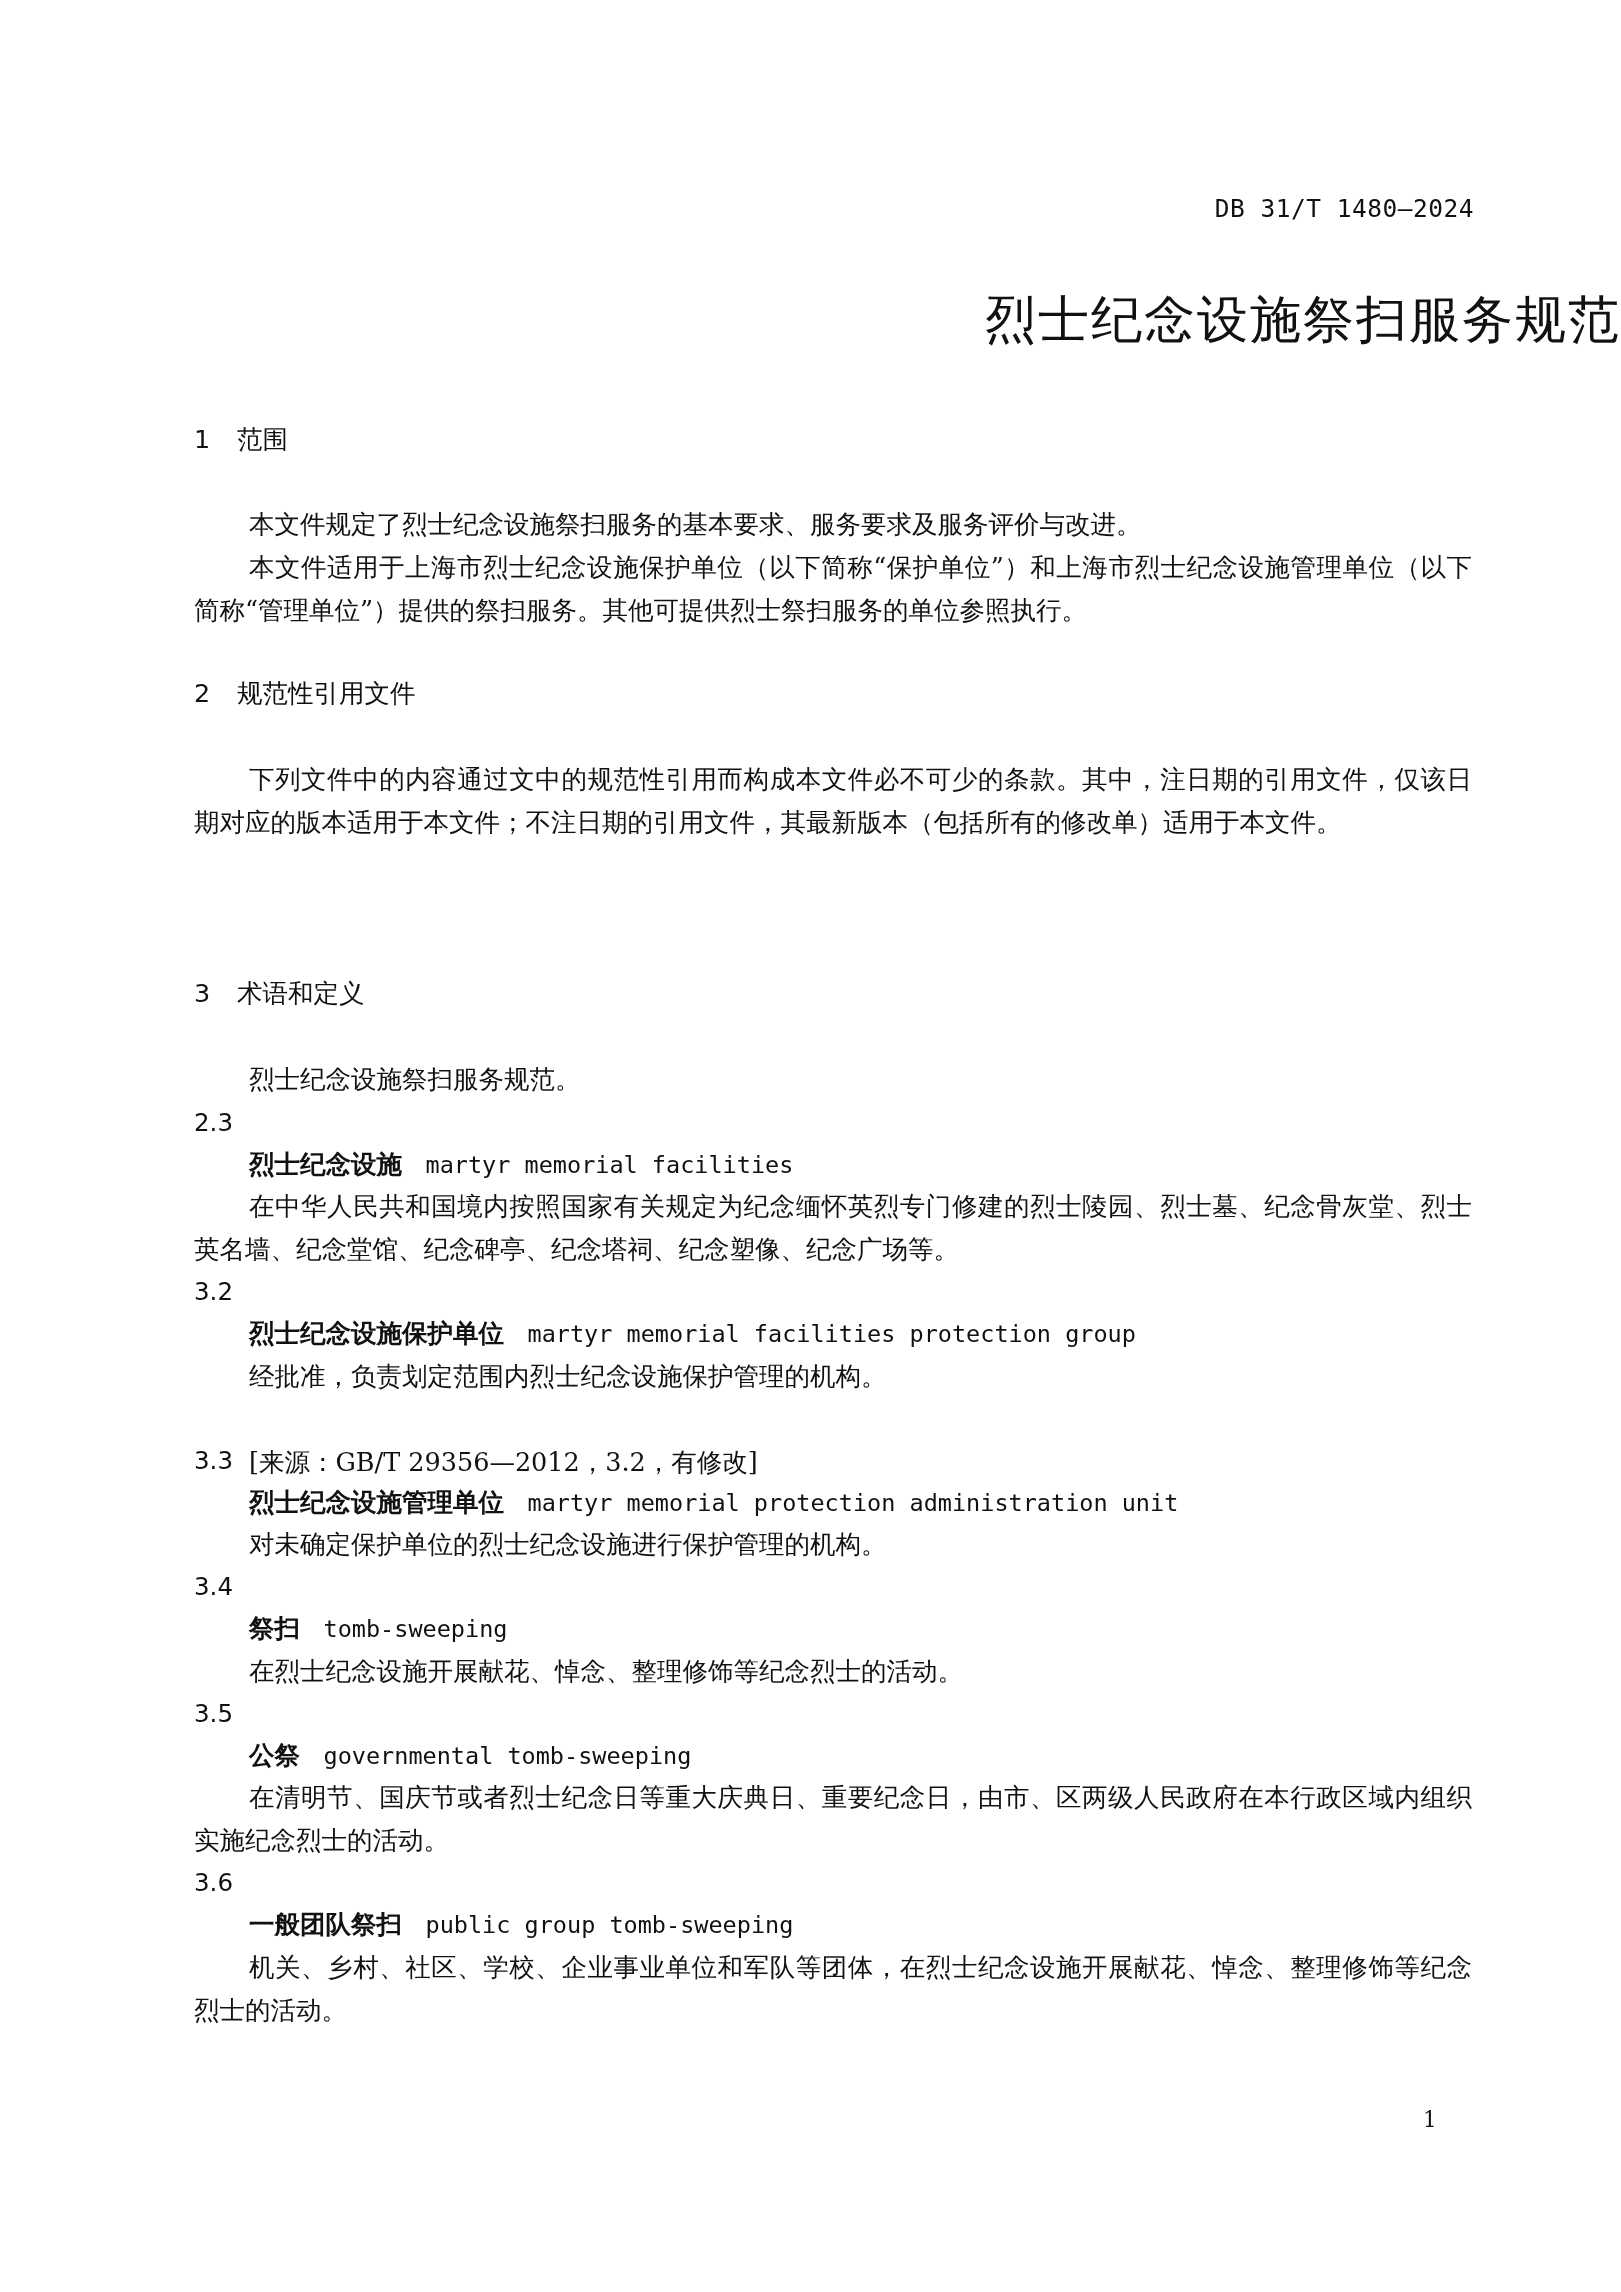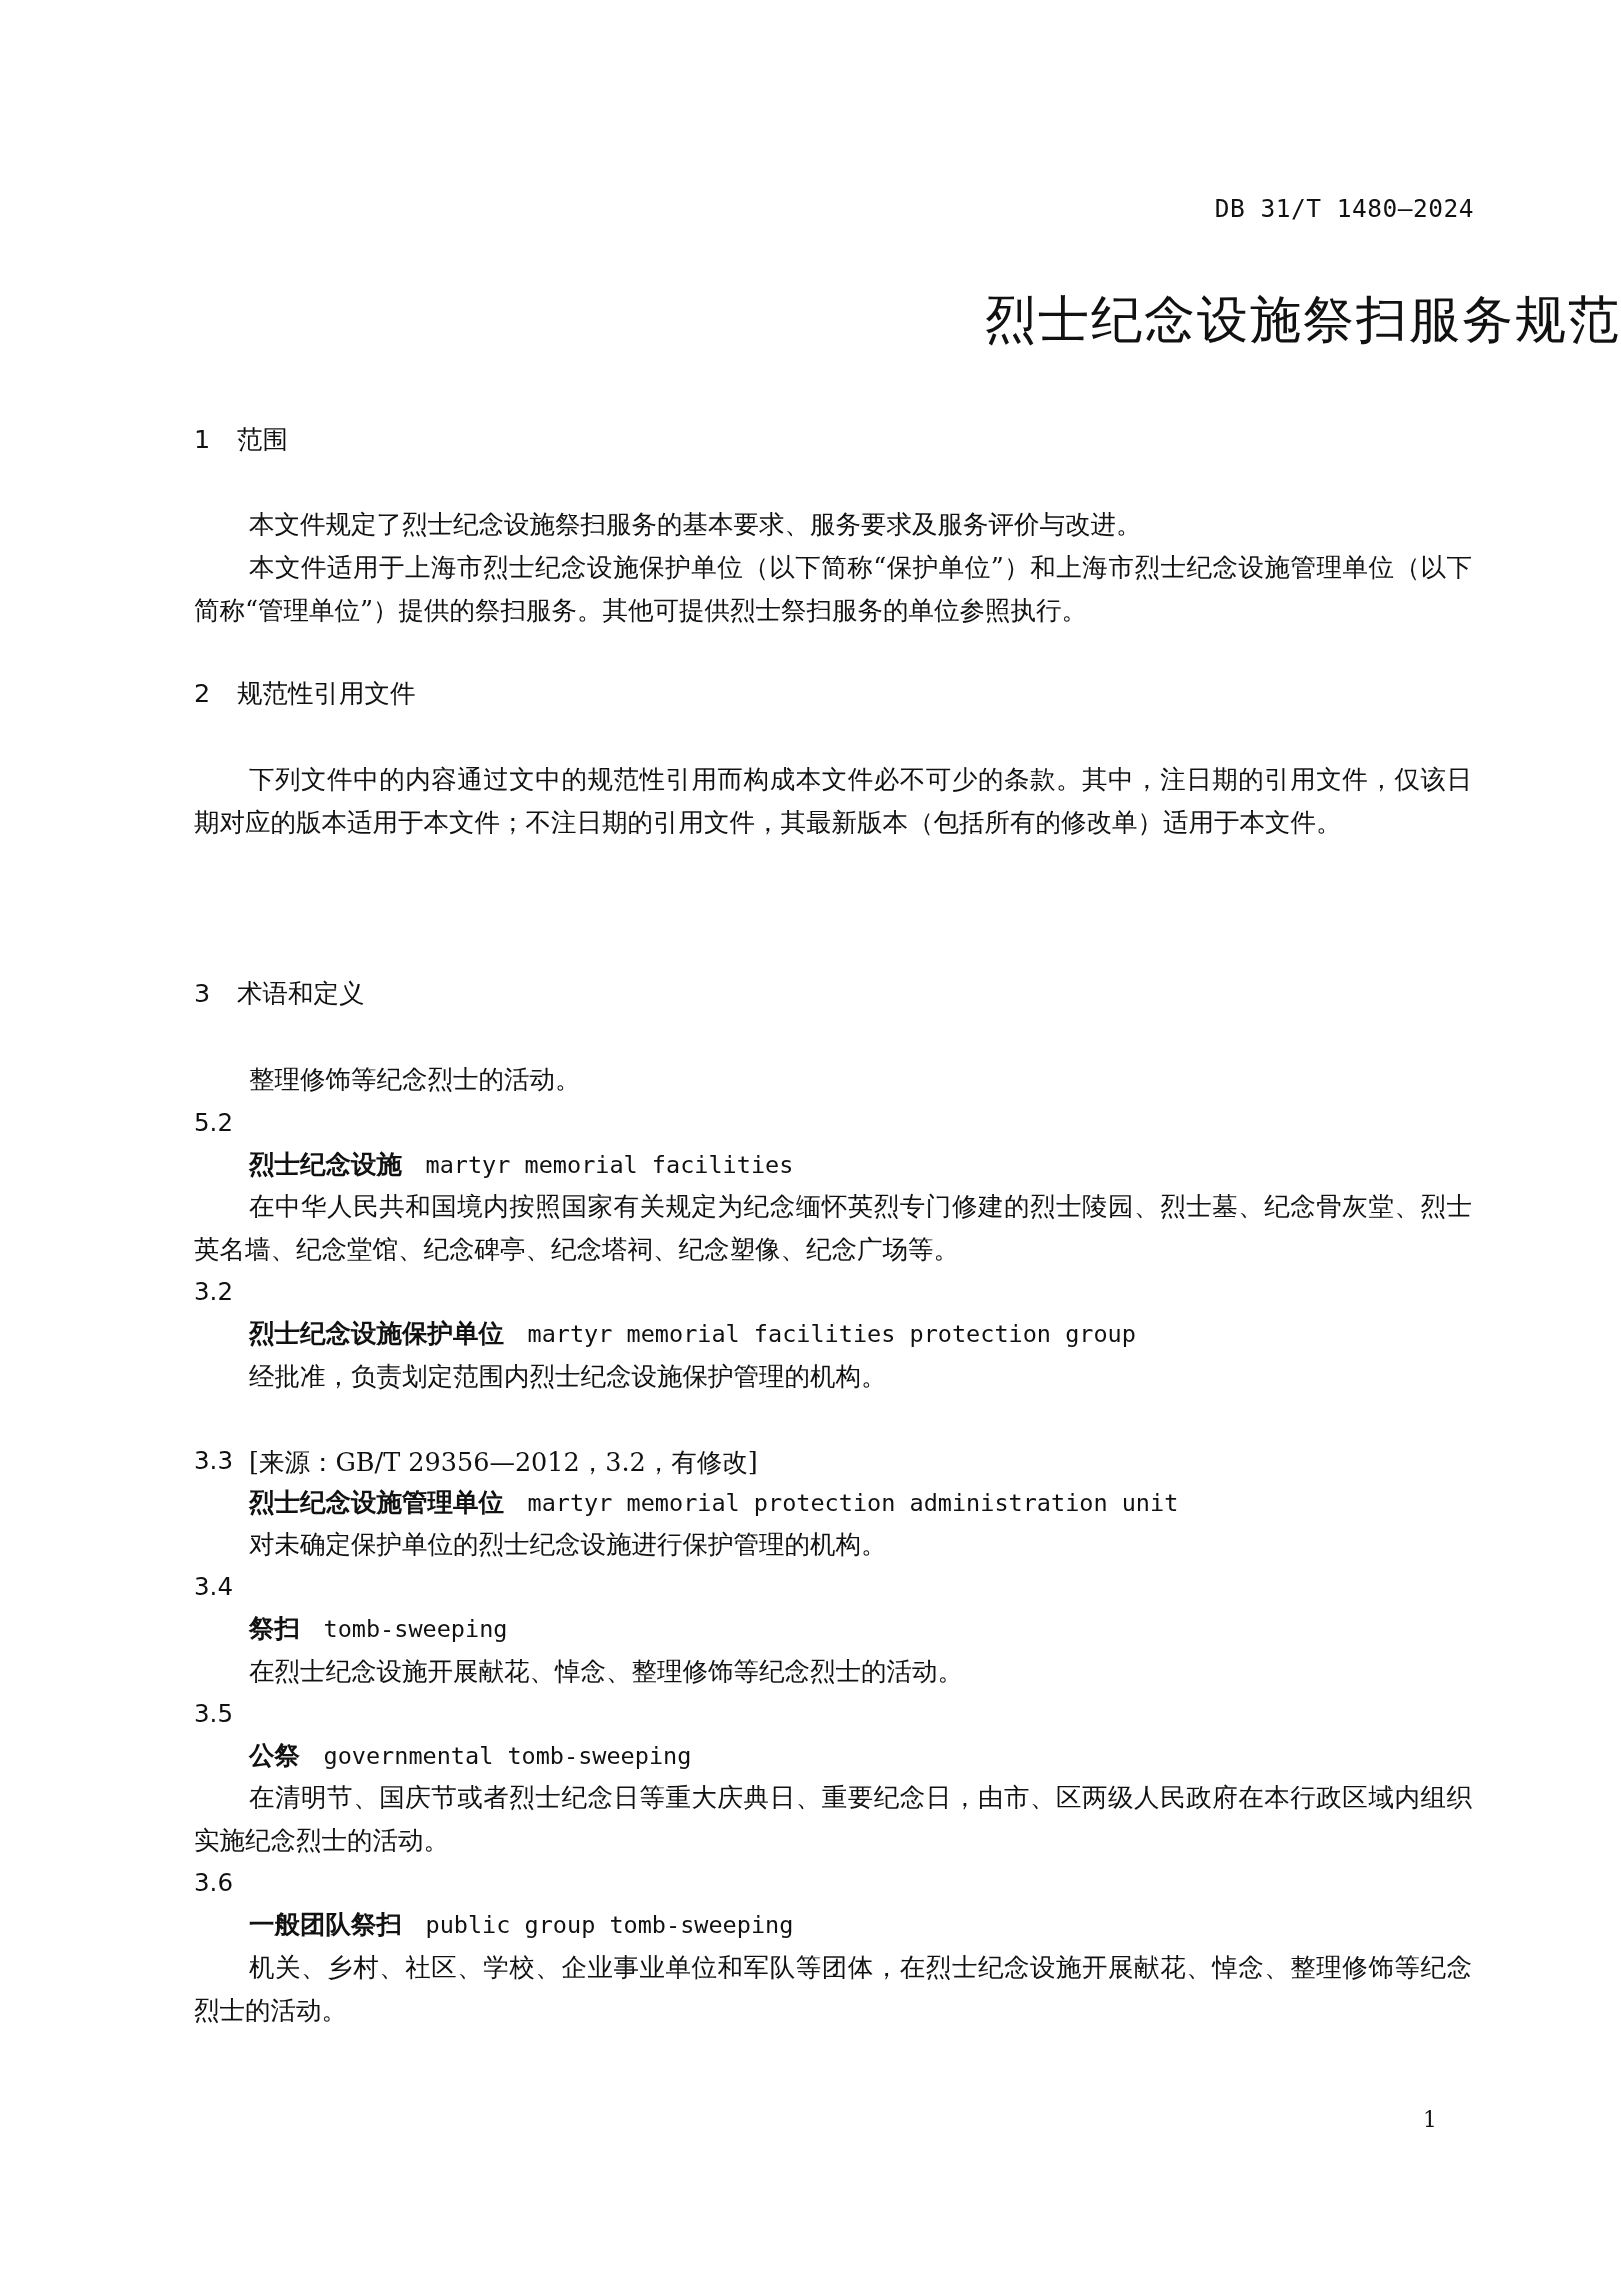--- a/index.html
+++ b/index.html
@@ -32,23 +32,23 @@
   <div class="blk para" style="top:546px;">本文件适用于上海市烈士纪念设施保护单位（以下简称“保护单位”）和上海市烈士纪念设施管理单位（以下简称“管理单位”）提供的祭扫服务。其他可提供烈士祭扫服务的单位参照执行。</div>
 
   <div class="blk h" style="top:672px;">
     <span class="num">2</span><span>规范性引用文件</span>
   </div>
   <div class="blk para" style="top:758px;">下列文件中的内容通过文中的规范性引用而构成本文件必不可少的条款。其中，注日期的引用文件，仅该日期对应的版本适用于本文件；不注日期的引用文件，其最新版本（包括所有的修改单）适用于本文件。</div>
 
   <div class="blk h" style="top:972px;">
     <span class="num">3</span><span>术语和定义</span>
   </div>
-  <div class="blk ind" style="top:1058px;">整理修饰等纪念烈士的活动。</div>
+  <div class="blk ind" style="top:1058px;">烈士纪念设施祭扫服务规范。</div>
 
-  <div class="blk cl" style="top:1101px;">5.2</div>
+  <div class="blk cl" style="top:1101px;">2.3</div>
   <div class="blk ind" style="top:1143px;">
     <span class="term-zh">烈士纪念设施</span><span class="term-en">martyr memorial facilities</span>
   </div>
   <div class="blk para" style="top:1185px;">在中华人民共和国境内按照国家有关规定为纪念缅怀英烈专门修建的烈士陵园、烈士墓、纪念骨灰堂、烈士英名墙、纪念堂馆、纪念碑亭、纪念塔祠、纪念塑像、纪念广场等。</div>
 
   <div class="blk cl" style="top:1270px;">3.2</div>
   <div class="blk ind" style="top:1312px;">
     <span class="term-zh">烈士纪念设施保护单位</span><span class="term-en">martyr memorial facilities protection group</span>
   </div>
   <div class="blk ind" style="top:1355px;">经批准，负责划定范围内烈士纪念设施保护管理的机构。</div>

